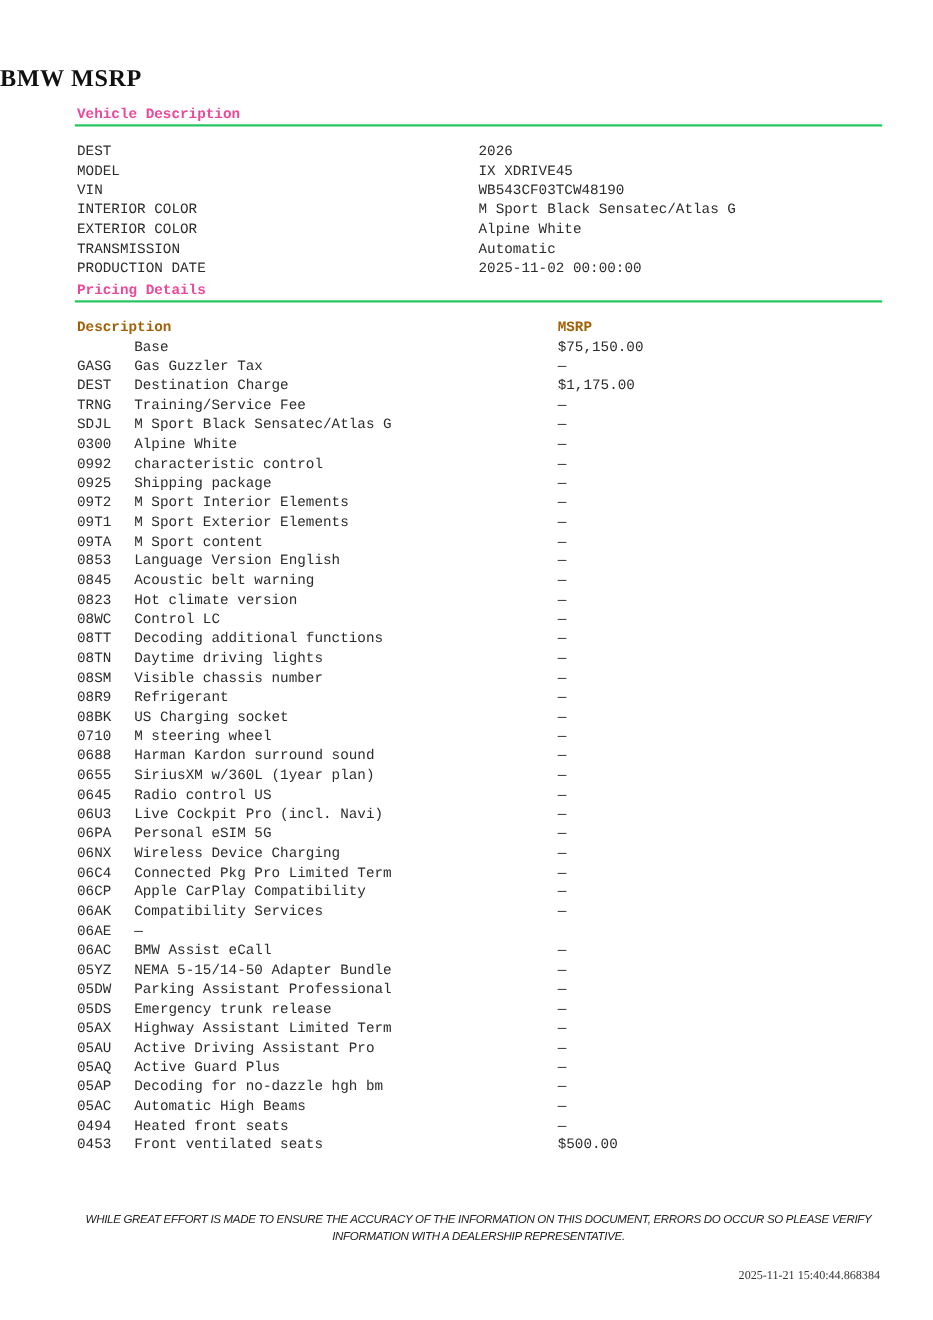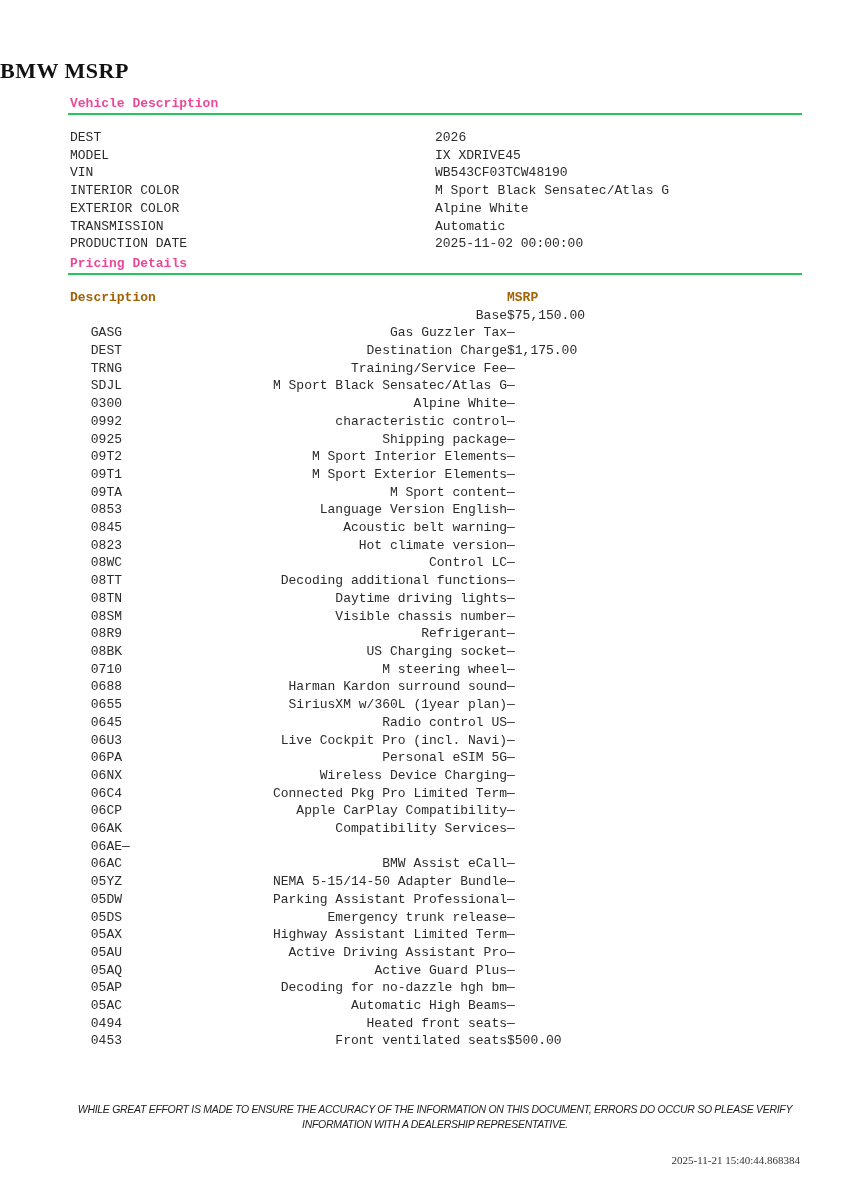--- a/index.html
+++ b/index.html
@@ -31,21 +31,21 @@
   .fields { padding: 14px 0 0; }
   .field-row { display: flex; line-height: 17.7px; font-size: 13px; padding-left: 2px; }
   .field-label { width: 365px; flex: 0 0 365px; white-space: pre; }
   .field-value { white-space: pre; }
   .price-header {
     display: flex; margin-top: 14px; line-height: 17.7px;
     font-size: 13px; font-weight: bold; color: #a16207; padding-left: 2px;
   }
   .price-header .hdr-desc { width: 437px; flex: 0 0 437px; }
   .price-rows { }
-  .price-row { display: flex; line-height: 17.7px; font-size: 13px; padding-left: 2px; text-align: right; }
+  .price-row { display: flex; line-height: 17.7px; font-size: 13px; padding-left: 2px; }
   .col-code { width: 52px; flex: 0 0 52px; white-space: pre; }
   .col-desc { width: 385px; flex: 0 0 385px; white-space: pre; }
   .col-msrp { white-space: pre; }
   .footer-disclaimer {
     margin: 52px auto 0; max-width: 750px;
     text-align: center;
     font-family: "Liberation Sans", sans-serif;
     font-style: italic; font-size: 10.5px; line-height: 15px;
     letter-spacing: -0.3px;
     color: #222;

